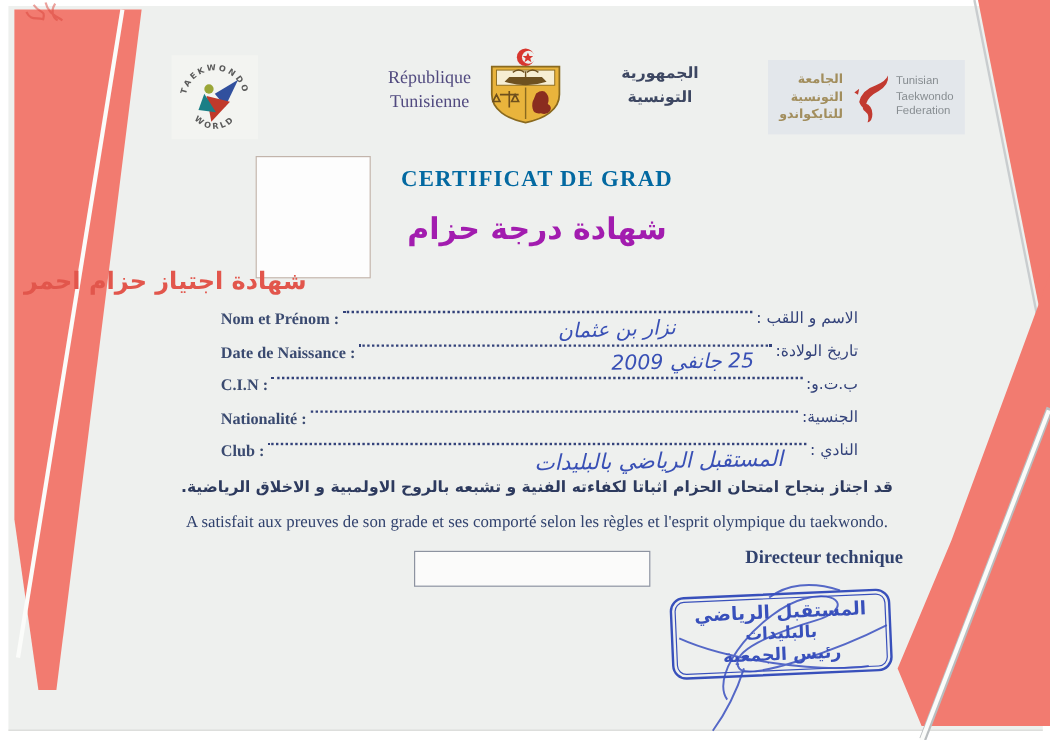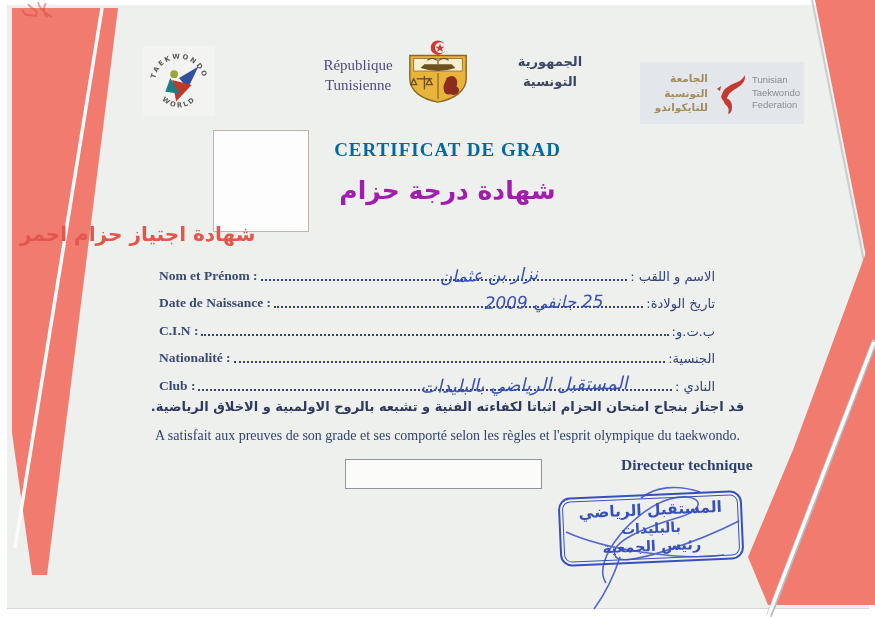--- a/index.html
+++ b/index.html
@@ -10,43 +10,43 @@
   .deco{position:absolute;left:0;top:0;z-index:1;pointer-events:none;}
   .content{position:absolute;left:0;top:0;width:875px;height:617px;z-index:2;}
 
   
   .wt-logo{position:absolute;left:143px;top:46px;width:72px;height:70px;background:#f3f4f1;}
   .rep-fr{position:absolute;left:303px;top:56px;width:110px;text-align:center;
           font-size:15px;color:#50497f;line-height:1.3;}
   .emblem{position:absolute;left:404px;top:38px;width:68px;height:68px;}
   .rep-ar{position:absolute;left:476px;top:52px;width:76px;text-align:center;direction:rtl;
           font-family:"DejaVu Sans",sans-serif;font-size:13px;font-weight:700;color:#3d4762;line-height:1.55;margin-left:36px;}
-  .fed-panel{position:absolute;left:640px;top:62px;width:156px;height:58px;background:#e3e7eb;
-             display:flex;align-items:center;justify-content:flex-end;gap:5px;padding:2px 4px;}
+  .fed-panel{position:absolute;left:640px;top:50px;width:156px;height:58px;background:#e3e7eb;
+             display:flex;align-items:center;justify-content:center;gap:5px;padding:2px 4px;}
   .fed-ar{direction:rtl;text-align:right;font-family:"DejaVu Sans",sans-serif;
           font-size:10.5px;font-weight:700;color:#a28e5d;line-height:1.4;}
   .fed-en{font-family:Liberation Sans, sans-serif;font-size:9.5px;color:#878d91;line-height:1.35;}
 
   
   .photo-box{position:absolute;left:213px;top:130px;width:94px;height:100px;
              background:#fdfdfd;border:1px solid #c2b4ab;}
   .sig-box{position:absolute;left:345px;top:459px;width:195px;height:28px;
            background:#fbfbfa;border:1px solid #8d93a0;}
 
   
   .title-fr{position:absolute;left:20px;top:139px;right:0;text-align:center;
             font-weight:700;font-size:19px;letter-spacing:1px;color:#0369a1;}
   .title-calli{position:absolute;left:20px;top:176px;right:0;text-align:center;direction:rtl;
             font-family:"DejaVu Sans",sans-serif;font-weight:700;font-size:25px;color:#a21caf;letter-spacing:1px;}
   .title-red{position:absolute;left:20px;top:222px;right:4px;text-align:left;direction:rtl;
             font-family:"DejaVu Sans",sans-serif;font-weight:700;font-size:20px;color:#e2564c;}
 
   
   .form-rows{position:absolute;left:159px;top:258px;width:556px;}
-  .frow{position:relative;height:27.6px;display:flex;align-items:flex-end;}
+  .frow{position:relative;height:27.6px;display:flex;margin-left:25px;}
   .lbl-fr{font-weight:700;font-size:13.5px;color:#3a4a70;white-space:nowrap;padding-bottom:2px;}
   .leader{flex:1;border-bottom:2px dotted #33427a;margin:0 3px 5px 3px;height:1px;}
   .lbl-ar{direction:rtl;font-family:"DejaVu Sans",sans-serif;font-size:13px;color:#33427a;
           white-space:nowrap;padding-bottom:2px;}
   .hand{position:absolute;bottom:1px;direction:rtl;font-family:"DejaVu Sans",sans-serif;
         font-style:italic;font-size:17px;color:#3950b5;white-space:nowrap;text-align:center;}
   .val-0{left:245px;width:170px;transform:rotate(-2deg);}
   .val-1{left:300px;width:170px;transform:rotate(-1deg);}
   .val-3{left:390px;width:110px;}
   .val-4{left:220px;width:290px;font-size:18px;transform:rotate(-1deg);}

